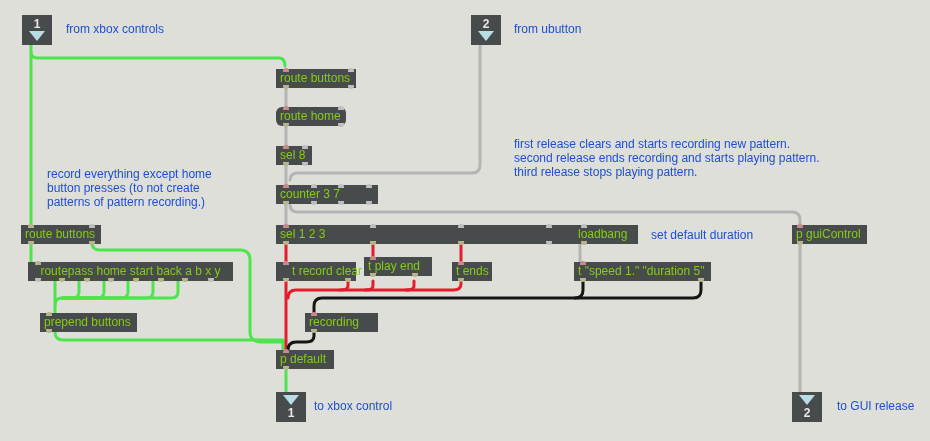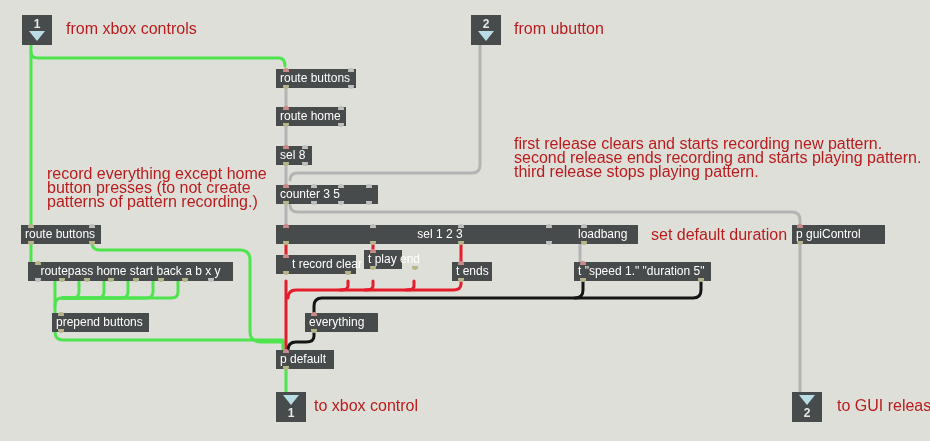--- a/index.html
+++ b/index.html
@@ -1,24 +1,24 @@
 <!DOCTYPE html>
 <html><head>
 <meta charset="utf-8">
 <style>
   html, body { margin:0; padding:0; }
   body { width:930px; height:441px; background:#dfdfda; position:relative; overflow:hidden;
          font-family:"Liberation Sans", sans-serif; }
   #cords { position:absolute; left:0; top:0; width:930px; height:441px; pointer-events:none; }
-  .obj { position:absolute; background:#484b4b; color:#ffffff; font-size:12px; height:19px;
+  .obj { position:absolute; background:#484b4b; color:#84cc16; font-size:12px; height:19px;
          line-height:19px; padding:0 4px; box-sizing:border-box; white-space:nowrap; cursor:default; }
   .obj .inlet, .obj .outlet { position:absolute; width:6px; height:4px; border-radius:3px 3px 0 0; background:#bfbfbf; }
   .obj .inlet { top:-1px; }
   .obj .outlet { bottom:-1px; border-radius:0 0 3px 3px; }
-  .comment { position:absolute; font-size:16px; color:#b91c1c; line-height:14px; white-space:pre; }
+  .comment { position:absolute; font-size:12px; color:#1d4ed8; line-height:14px; white-space:pre; }
   .port { position:absolute; width:30px; height:30px; background:#484b4b; color:#e8e8e8;
           font-weight:bold; font-size:12px; text-align:center; box-sizing:border-box; }
   .port .num { position:absolute; left:0; right:0; }
   .port .tri { position:absolute; left:7px; width:0; height:0; border-left:8px solid transparent;
                border-right:8px solid transparent; }
   .port.in .num { top:2px; }
   .port.in .tri { top:16px; border-top:10px solid #b9dde6; }
   .port.out .tri { top:3px; border-top:10px solid #b9dde6; }
   .port.out .num { top:14px; }
 </style>
@@ -83,54 +83,54 @@
   <span class="num">2</span>
   <span class="tri"></span>
 </div>
 <div class="comment" style="left:514px;top:22px;text-align:center;">from ubutton</div>
 
 <div class="obj" style="left:276px;top:69px;width:80px;">
   <span>route buttons</span>
   <span class="inlet" style="left:7px;background:#c98a8a;"></span><span class="inlet" style="left:72px;"></span>
   <span class="outlet" style="left:7px;background:#b7b58a;"></span><span class="outlet" style="left:72px;"></span>
 </div>
-<div class="obj" style="left:276px;top:107px;width:70px;">
+<div class="obj" style="left:276px;top:107px;width:70px;border-radius:6px;">
   <span>route home</span>
   <span class="inlet" style="left:7px;background:#c98a8a;"></span><span class="inlet" style="left:62px;"></span>
   <span class="outlet" style="left:7px;background:#b7b58a;"></span><span class="outlet" style="left:62px;"></span>
 </div>
 <div class="obj" style="left:276px;top:146px;width:36px;">
   <span>sel 8</span>
   <span class="inlet" style="left:7px;background:#c98a8a;"></span><span class="inlet" style="left:26px;"></span>
   <span class="outlet" style="left:7px;background:#b7b58a;"></span><span class="outlet" style="left:26px;"></span>
 </div>
 <div class="obj" style="left:276px;top:185px;width:102px;">
-  <span>counter 3 5</span>
+  <span>counter 3 7</span>
   <span class="inlet" style="left:7px;background:#c98a8a;"></span><span class="inlet" style="left:35px;"></span><span class="inlet" style="left:62px;"></span><span class="inlet" style="left:90px;"></span>
   <span class="outlet" style="left:7px;background:#b7b58a;"></span><span class="outlet" style="left:35px;"></span><span class="outlet" style="left:62px;"></span><span class="outlet" style="left:90px;"></span>
 </div>
 
 <div class="comment" style="left:514px;top:137px;">first release clears and starts recording new pattern.
 second release ends recording and starts playing pattern.
 third release stops playing pattern.</div>
 
-<div class="obj" style="left:276px;top:225px;width:328px;text-align:center;">
+<div class="obj" style="left:276px;top:225px;width:328px;">
   <span>sel 1 2 3</span>
   <span class="inlet" style="left:7px;background:#c98a8a;"></span><span class="inlet" style="left:94px;"></span><span class="inlet" style="left:182px;"></span><span class="inlet" style="left:270px;"></span>
   <span class="outlet" style="left:7px;background:#b7b58a;"></span><span class="outlet" style="left:94px;background:#b7b58a;"></span><span class="outlet" style="left:182px;background:#b7b58a;"></span><span class="outlet" style="left:270px;"></span>
 </div>
 
 <div class="obj" style="left:574px;top:225px;width:64px;">
   <span>loadbang</span>
   <span class="inlet" style="left:7px;"></span>
   <span class="outlet" style="left:7px;background:#b7b58a;"></span>
 </div>
 <div class="comment" style="left:651px;top:228px;">set default duration</div>
 
-<div class="obj" style="left:792px;top:225px;width:93px;">
+<div class="obj" style="left:792px;top:225px;width:75px;">
   <span>p guiControl</span>
   <span class="inlet" style="left:5px;background:#c98a8a;"></span>
   <span class="outlet" style="left:5px;background:#b7b58a;"></span>
 </div>
 
 <div class="comment" style="left:47px;top:167px;">record everything except home
 button presses (to not create
 patterns of pattern recording.)</div>
 
 <div class="obj" style="left:21px;top:225px;width:80px;">
@@ -138,49 +138,49 @@
   <span class="inlet" style="left:7px;background:#b7b58a;"></span><span class="inlet" style="left:68px;"></span>
   <span class="outlet" style="left:7px;background:#b7b58a;"></span><span class="outlet" style="left:68px;background:#b7b58a;"></span>
 </div>
 
 <div class="obj" style="left:28px;top:262px;width:205px;text-align:center;">
   <span>routepass home start back a b x y</span>
   <span class="inlet" style="left:7px;background:#b7b58a;"></span>
   <span class="outlet" style="left:7px;"></span><span class="outlet" style="left:31px;background:#b7b58a;"></span><span class="outlet" style="left:56px;background:#b7b58a;"></span><span class="outlet" style="left:80px;background:#b7b58a;"></span><span class="outlet" style="left:105px;background:#b7b58a;"></span><span class="outlet" style="left:130px;background:#b7b58a;"></span><span class="outlet" style="left:154px;background:#b7b58a;"></span><span class="outlet" style="left:180px;"></span>
 </div>
 
-<div class="obj" style="left:52px;top:313px;width:97px;">
+<div class="obj" style="left:40px;top:313px;width:97px;">
   <span>prepend buttons</span>
   <span class="inlet" style="left:6px;background:#b7b58a;"></span>
   <span class="outlet" style="left:6px;background:#b7b58a;"></span>
 </div>
 
-<div class="obj" style="left:276px;top:255px;width:80px;padding-left:16px;">
+<div class="obj" style="left:276px;top:262px;width:80px;padding-left:16px;">
   <span>t record clear</span>
   <span class="inlet" style="left:7px;background:#c98a8a;"></span>
   <span class="outlet" style="left:7px;background:#b7b58a;"></span><span class="outlet" style="left:69px;background:#b7b58a;"></span>
 </div>
-<div class="obj" style="left:364px;top:250px;width:38px;">
+<div class="obj" style="left:364px;top:257px;width:68px;">
   <span>t play end</span>
   <span class="inlet" style="left:6px;background:#c98a8a;"></span>
   <span class="outlet" style="left:6px;background:#b7b58a;"></span><span class="outlet" style="left:48px;background:#b7b58a;"></span>
 </div>
 <div class="obj" style="left:452px;top:262px;width:40px;">
   <span>t ends</span>
   <span class="inlet" style="left:6px;background:#c98a8a;"></span>
   <span class="outlet" style="left:6px;background:#b7b58a;"></span>
 </div>
 <div class="obj" style="left:574px;top:262px;width:137px;">
   <span>t "speed 1." "duration 5"</span>
   <span class="inlet" style="left:6px;background:#c98a8a;"></span>
   <span class="outlet" style="left:6px;background:#b7b58a;"></span><span class="outlet" style="left:124px;background:#b7b58a;"></span>
 </div>
 
 <div class="obj" style="left:305px;top:313px;width:73px;">
-  <span>everything</span>
+  <span>recording</span>
   <span class="inlet" style="left:6px;background:#c98a8a;"></span>
   <span class="outlet" style="left:6px;background:#b7b58a;"></span>
 </div>
 
 <div class="obj" style="left:276px;top:350px;width:58px;">
   <span>p default</span>
   <span class="inlet" style="left:7px;background:#c98a8a;"></span>
   <span class="outlet" style="left:7px;background:#b7b58a;"></span>
 </div>
 

